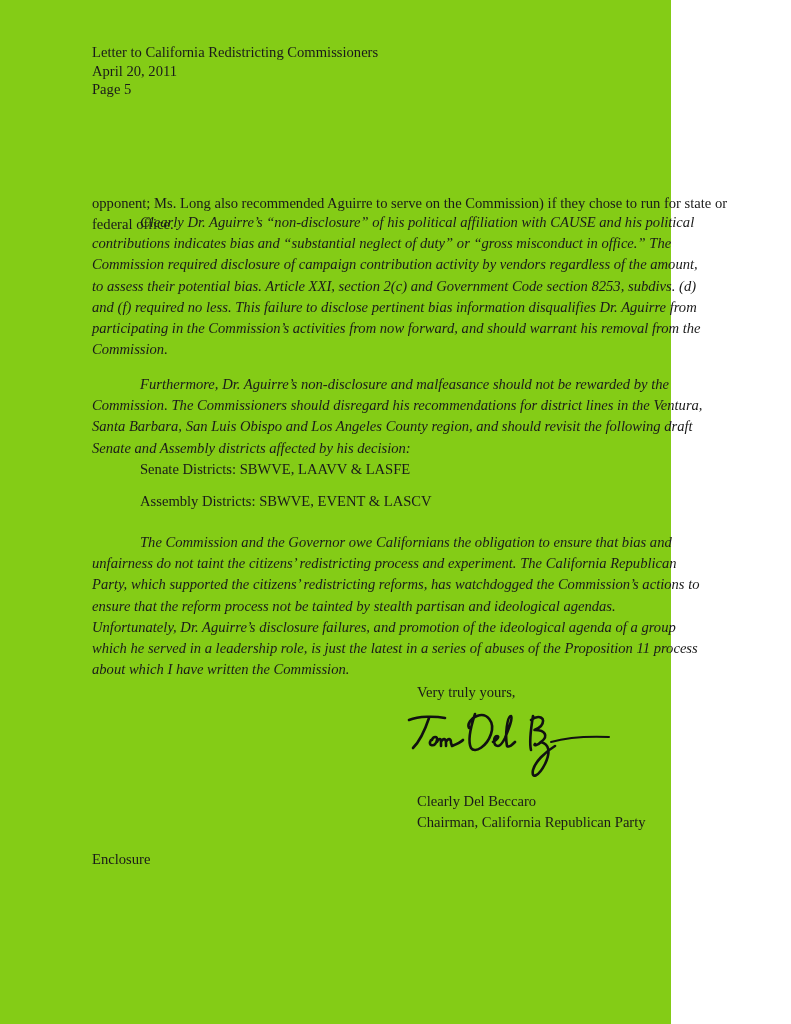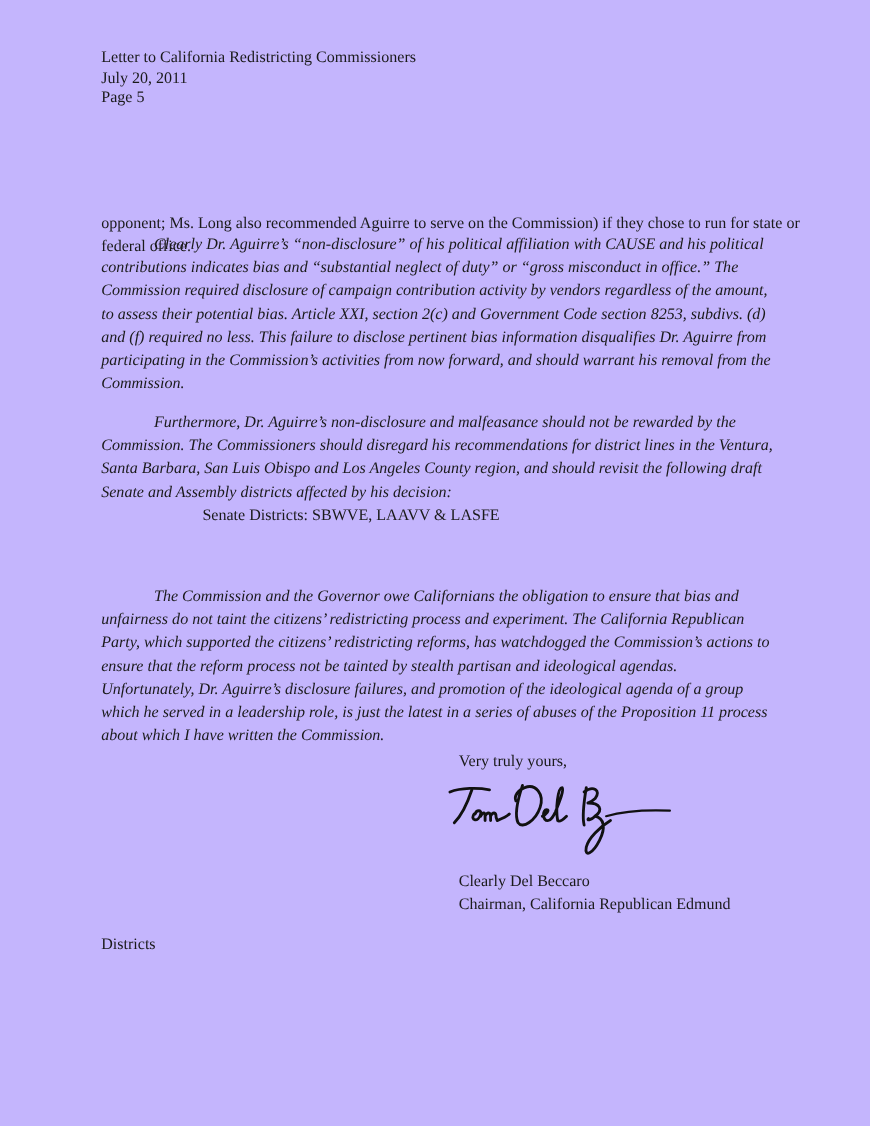--- a/index.html
+++ b/index.html
@@ -12,22 +12,22 @@
       height: 1024px;
       position: relative;
       overflow: hidden;
       font-family: "Liberation Serif", "DejaVu Serif", serif;
       color: #1a1a1a;
       font-size: 14.6px;
     }
     .page {
       position: absolute;
       left: 0; top: 0;
-      width: 791px; height: 1024px;
-      background: #c4b5fd;
+      width: 671px; height: 1024px;
+      background: #84cc16;
     }
     .header {
       position: absolute;
       left: 92px;
       top: 43px;
       line-height: 18.5px;
     }
     .header div { white-space: nowrap; }
     .para {
       position: absolute;
@@ -35,21 +35,20 @@
       width: 640px;
       line-height: 21.2px;
       margin: 0;
     }
     .indent { text-indent: 48px; font-style: italic; }
     .district-line {
       position: absolute;
       left: 140px;
       white-space: nowrap;
       line-height: 20px;
-      margin-left: 44px;
     }
     .closing {
       position: absolute;
       left: 417px;
       white-space: nowrap;
       line-height: 20px;
     }
     .signature {
       position: absolute;
       left: 405px;
@@ -71,31 +70,32 @@
       white-space: nowrap;
     }
   </style>
 </head>
 <body>
 
 <div class="page">
 
   <div class="header">
     <div>Letter to California Redistricting Commissioners</div>
-    <div>July 20, 2011</div>
+    <div>April 20, 2011</div>
     <div>Page 5</div>
   </div>
 
   <p class="para" style="top:149px; left:92px; width:640px;margin-top:44px;">opponent; Ms. Long also recommended Aguirre to serve on the Commission) if they chose to run for state or federal office.</p>
 
   <p class="para indent" style="top:212px; left:92px; width:612px;">Clearly Dr. Aguirre’s “non-disclosure” of his political affiliation with CAUSE and his political contributions indicates bias and “substantial neglect of duty” or “gross misconduct in office.”  The Commission required disclosure of campaign contribution activity by vendors regardless of the amount, to assess their potential bias.  Article XXI, section 2(c) and Government Code section 8253, subdivs. (d) and (f) required no less.  This failure to disclose pertinent bias information disqualifies Dr. Aguirre from participating in the Commission’s activities from now forward, and should warrant his removal from the Commission.</p>
 
   <p class="para indent" style="top:374px; left:92px; width:620px;">Furthermore, Dr. Aguirre’s non-disclosure and malfeasance should not be rewarded by the Commission.  The Commissioners should disregard his recommendations for district lines in the Ventura, Santa Barbara, San Luis Obispo and Los Angeles County region, and should revisit the following draft Senate and Assembly districts affected by his decision:</p>
 
   <div class="district-line" style="top:459px;">Senate Districts:  SBWVE, LAAVV &amp; LASFE</div>
+  <div class="district-line" style="top:491px;">Assembly Districts: SBWVE, EVENT &amp; LASCV</div>
 
   <p class="para indent" style="top:532px; left:92px; width:612px;">The Commission and the Governor owe Californians the obligation to ensure that bias and unfairness do not taint the citizens’ redistricting process and experiment.  The California Republican Party, which supported the citizens’ redistricting reforms, has watchdogged the Commission’s actions to ensure that the reform process not be tainted by stealth partisan and ideological agendas.  Unfortunately, Dr. Aguirre’s disclosure failures, and promotion of the ideological agenda of a group which he served in a leadership role, is just the latest in a series of abuses of the Proposition 11 process about which I have written the Commission.</p>
 
   <div class="closing" style="top:682px;font-family:Liberation Serif, serif;">Very truly yours,</div>
 
   <svg class="signature" viewBox="0 0 210 80">
     <g fill="none" stroke="#111" stroke-width="2.6" stroke-linecap="round" stroke-linejoin="round">
 
       <path d="M4 14 C 14 10, 30 10, 40 12"></path>
       <path d="M24 12 C 20 24, 14 36, 8 42"></path>
@@ -107,18 +107,18 @@
       <path d="M88 36 C 92 34, 95 30, 92 30 C 88 30, 88 40, 93 40 C 96 40, 98 36, 100 32 C 104 22, 108 12, 106 10 C 102 10, 100 30, 102 40 C 104 42, 108 38, 110 36"></path>
 
       <path d="M128 10 C 126 22, 124 36, 126 44 M126 14 C 134 8, 142 12, 136 20 C 132 24, 128 24, 130 24 C 140 24, 144 30, 136 36 C 132 40, 128 40, 130 38"></path>
       <path d="M136 36 C 144 38, 146 46, 140 58 C 134 70, 126 74, 128 64 C 130 56, 140 46, 150 40"></path>
       <path d="M146 36 C 160 32, 180 30, 204 31" stroke-width="2"></path>
     </g>
   </svg>
 
   <div class="sig-block">
     <div>Clearly Del Beccaro</div>
-    <div>Chairman, California Republican Edmund</div>
+    <div>Chairman, California Republican Party</div>
   </div>
 
-  <div class="enclosure">Districts</div>
+  <div class="enclosure">Enclosure</div>
 
 </div>
 
 </body></html>

